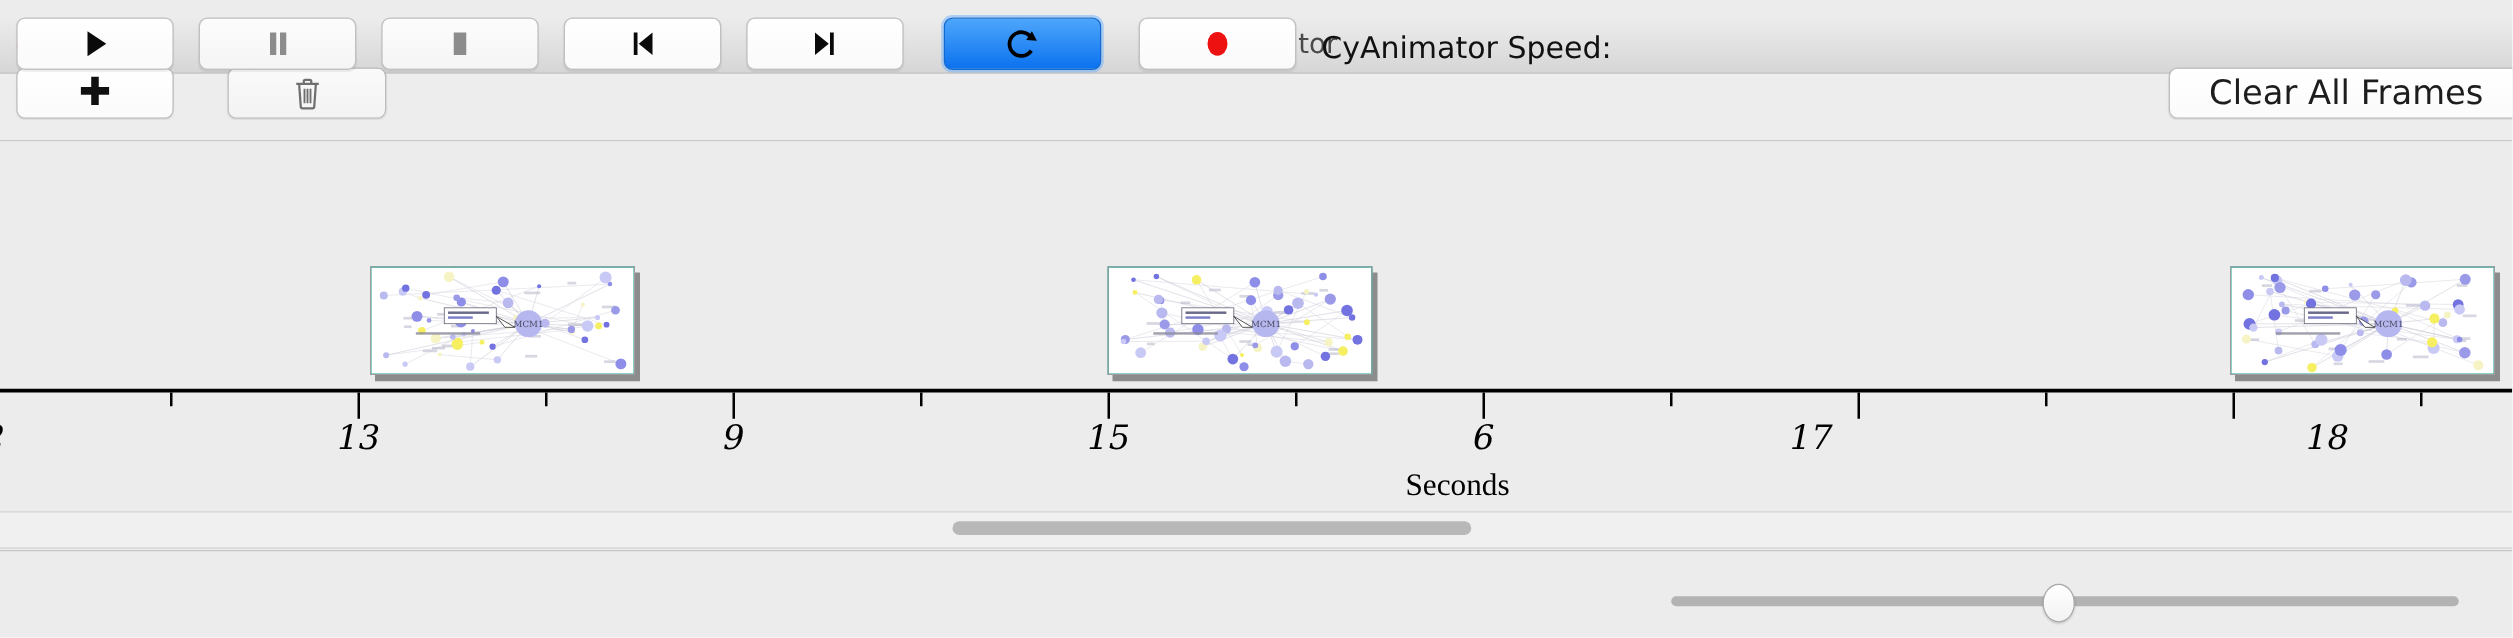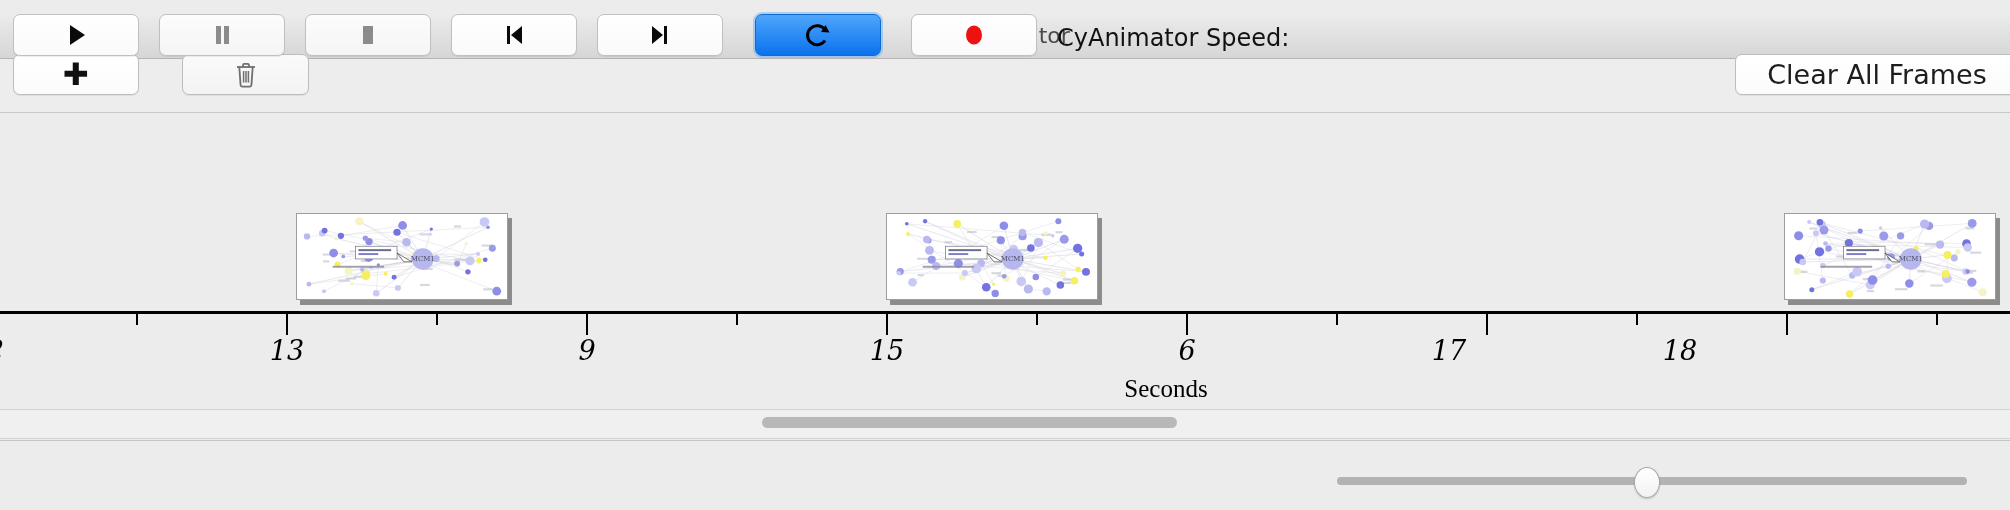--- a/index.html
+++ b/index.html
@@ -298,21 +298,21 @@
         <div class="tick major" style="left: 886px;"></div>
         <div class="tick-label" style="left: 887px;">15</div>
         <div class="tick minor" style="left: 1036px;"></div>
         <div class="tick major" style="left: 1186px;"></div>
         <div class="tick-label" style="left: 1187px;">6</div>
         <div class="tick minor" style="left: 1336px;"></div>
         <div class="tick major" style="left: 1486px;"></div>
         <div class="tick-label" style="left: 1429px; margin-left: 20px;">17</div>
         <div class="tick minor" style="left: 1636px;"></div>
         <div class="tick major" style="left: 1786px;"></div>
-        <div class="tick-label" style="left: 1680px;">18</div>
+        <div class="tick-label" style="left: 1862px;">18</div>
         <div class="tick minor" style="left: 1936px;"></div>
         <div class="axis-caption" style="left: 1166px;">Seconds</div>
         <div class="frame" style="left: 296px; top: 100px; width: 212px; height: 87px;">
           <svg class="frame-net" viewBox="0 0 212 87" preserveAspectRatio="none">
             <rect width="212" height="87" fill="#ffffff"></rect>
             <g>
               <line x1="127" y1="46" x2="12.009060294371592" y2="71.81772880340822" stroke="#c9c9d6" stroke-width="0.45"></line>
               <line x1="65.87008916953117" y1="56.89968278952859" x2="69.48091265348761" y2="62.880841169916486" stroke="#d4d4de" stroke-width="0.4"></line>
               <line x1="127" y1="46" x2="52.10456388169181" y2="58.01454233937643" stroke="#c9c9d6" stroke-width="0.45"></line>
               <line x1="192.78212335276515" y1="13.579096011621456" x2="10.128208428680994" y2="22.941294916412463" stroke="#d4d4de" stroke-width="0.4"></line>

